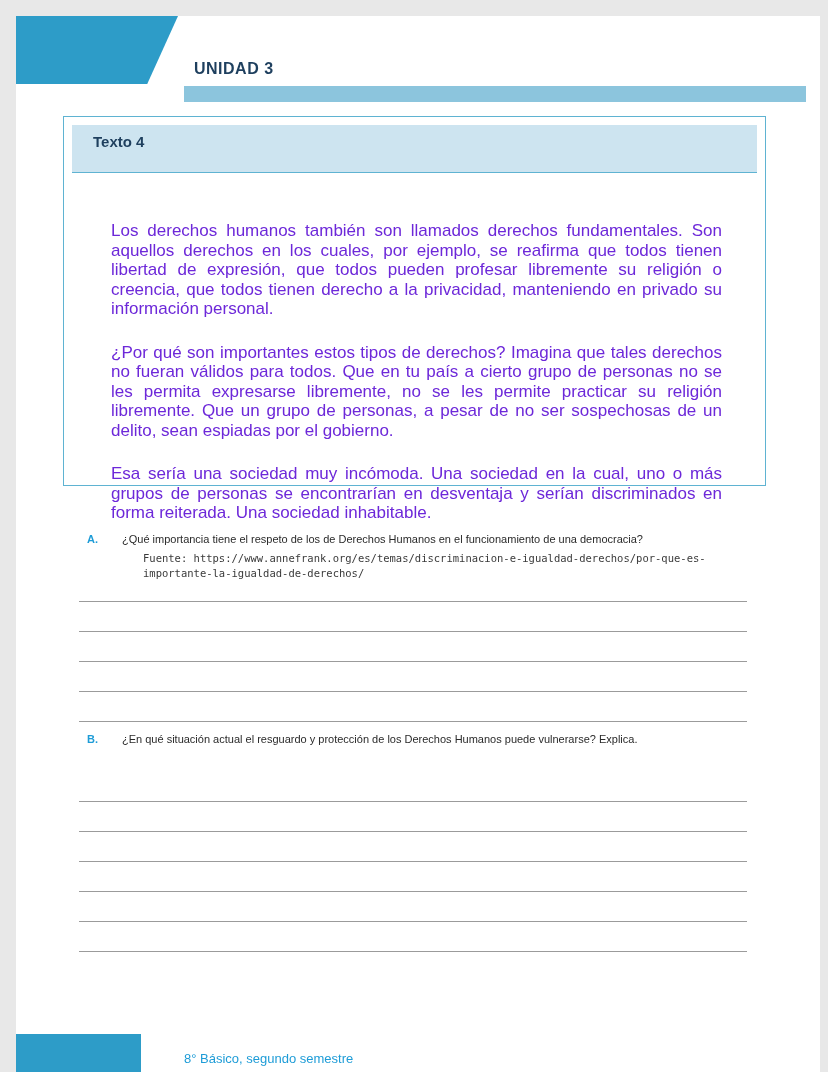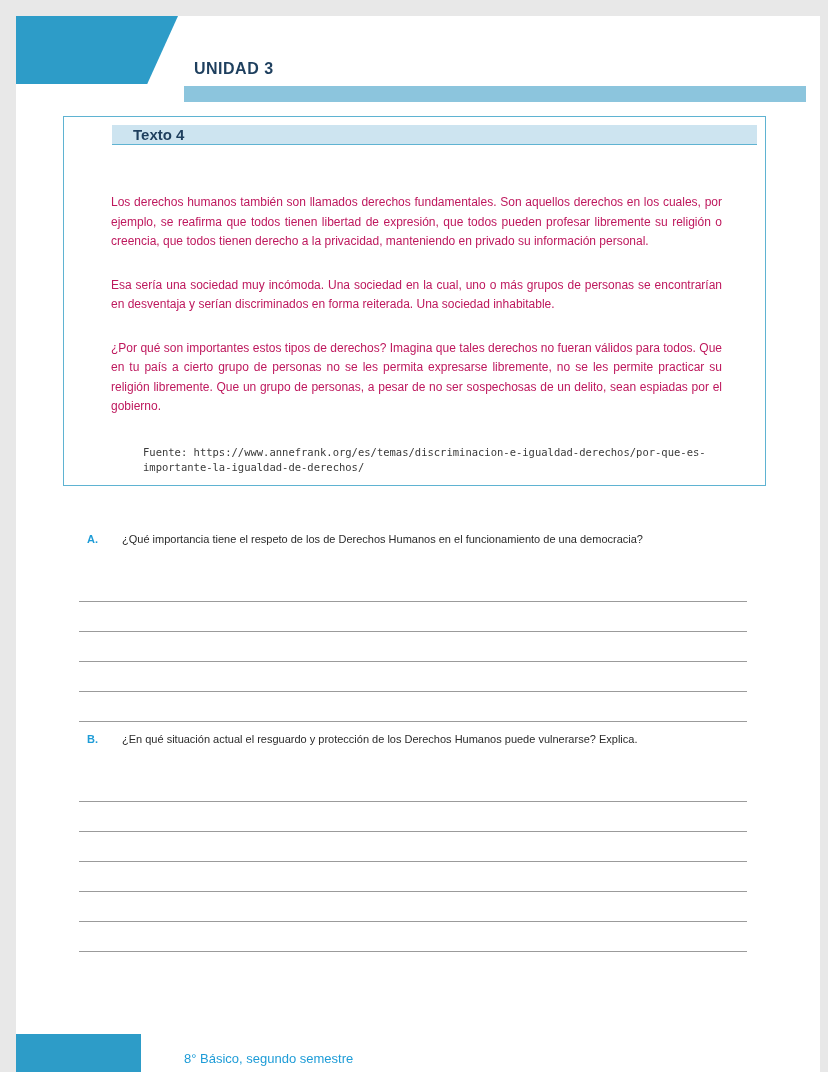--- a/index.html
+++ b/index.html
@@ -42,42 +42,41 @@
 
   
   .textbox {
     position: absolute;
     top: 100px; left: 47px;
     width: 703px; height: 370px;
     border: 1px solid #5FB3D2;
     background: #ffffff;
   }
   .textbox-header {
-    height: 20px;
+    height: 48px;
     background: #CDE4F0;
     border-bottom: 1px solid #5FB3D2;
     display: flex;
-    align-items: center;
+    align-items: flex-start;
     padding: 0 13px;
-    margin-left: 40px;
   }
   .textbox-title {
     font-size: 15px;
     font-weight: bold;
     color: #1E3F5E;
   }
   .textbox-body {
     padding: 40px 27px 0 31px;
   }
   .textbox-body p.par {
-    font-size: 12px;
+    font-size: 17px;
     line-height: 19.5px;
     text-align: justify;
     margin-bottom: 8px;
-    color: #be185d;
+    color: #6d28d9;
   }
   .textbox-body p.source {
     margin-top: 12px;
     font-family: "DejaVu Sans Mono", monospace;
     font-size: 10.5px;
     line-height: 15px;
     text-align: left;
     color: #3a3a3a;
     padding-left: 40px;
   }
@@ -129,22 +128,22 @@
 
   <div class="unit-title">UNIDAD 3</div>
   <div class="unit-divider"></div>
 
   <section class="textbox">
     <div class="textbox-header">
       <span class="textbox-title">Texto 4</span>
     </div>
     <div class="textbox-body">
       <p class="par">Los derechos humanos también son llamados derechos fundamentales. Son aquellos derechos en los cuales, por ejemplo, se reafirma que todos tienen libertad de expresión, que todos pueden profesar libremente su religión o creencia, que todos tienen derecho a la privacidad, manteniendo en privado su información personal.</p>
+      <p class="par">¿Por qué son importantes estos tipos de derechos? Imagina que tales derechos no fueran válidos para todos. Que en tu país a cierto grupo de personas no se les permita expresarse libremente, no se les permite practicar su religión libremente. Que un grupo de personas, a pesar de no ser sospechosas de un delito, sean espiadas por el gobierno.</p>
       <p class="par">Esa sería una sociedad muy incómoda. Una sociedad en la cual, uno o más grupos de personas se encontrarían en desventaja y serían discriminados en forma reiterada. Una sociedad inhabitable.</p>
-      <p class="par">¿Por qué son importantes estos tipos de derechos? Imagina que tales derechos no fueran válidos para todos. Que en tu país a cierto grupo de personas no se les permita expresarse libremente, no se les permite practicar su religión libremente. Que un grupo de personas, a pesar de no ser sospechosas de un delito, sean espiadas por el gobierno.</p>
       <p class="source">Fuente: https://www.annefrank.org/es/temas/discriminacion-e-igualdad-derechos/por-que-es-importante-la-igualdad-de-derechos/</p>
     </div>
   </section>
 
   <section class="question question-a">
     <p class="q-text"><span class="q-letter">A.</span><span>¿Qué importancia tiene el respeto de los de Derechos Humanos en el funcionamiento de una democracia?</span></p>
     <div class="answer-lines">
       <div class="answer-line"></div>
     <div class="answer-line"></div>
         <div class="answer-line"></div>

